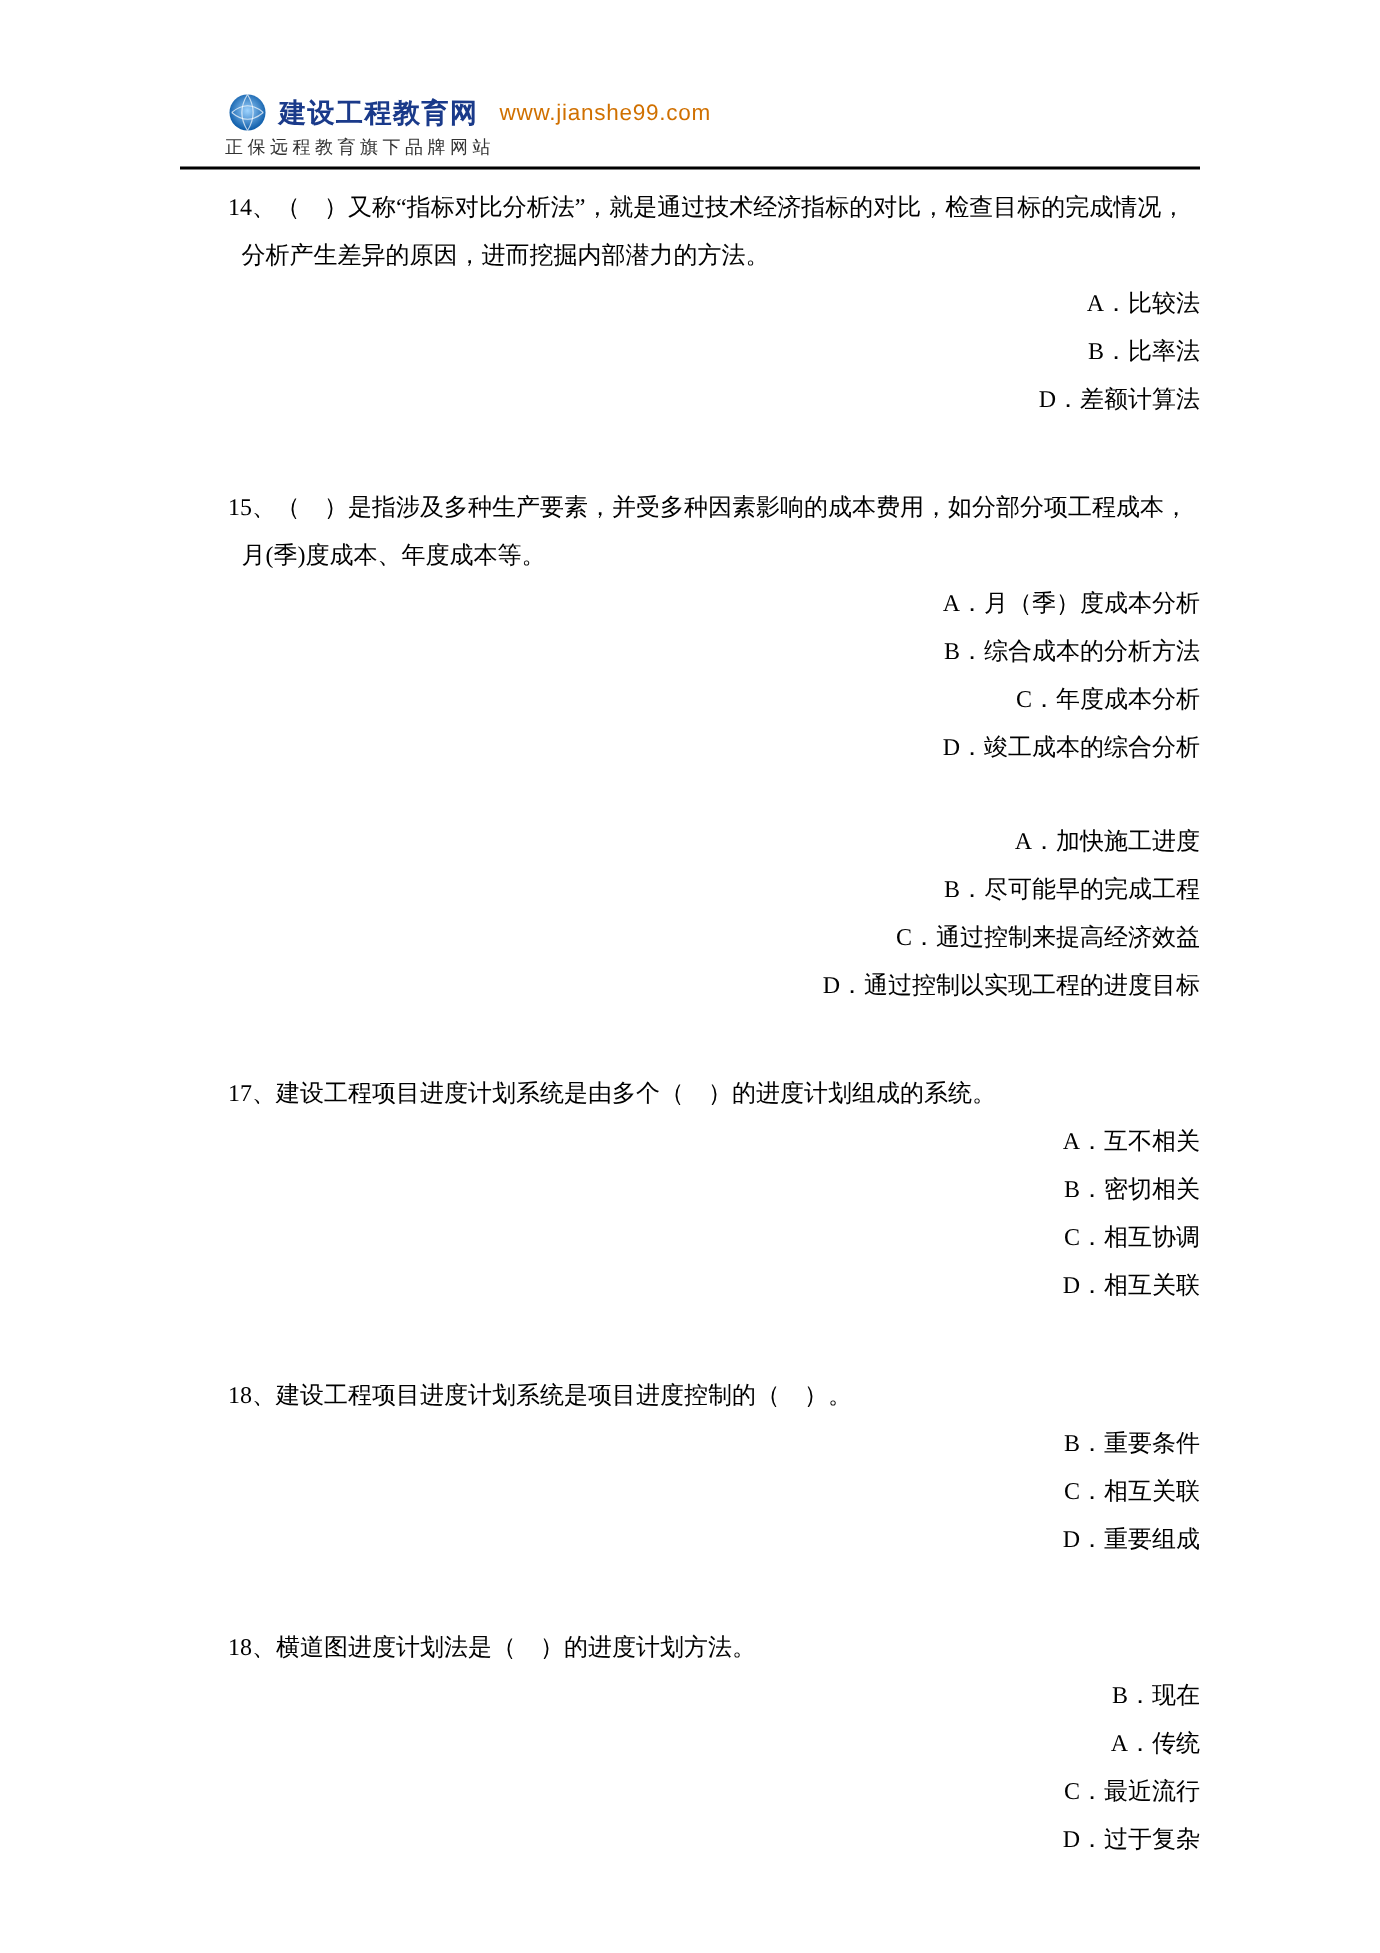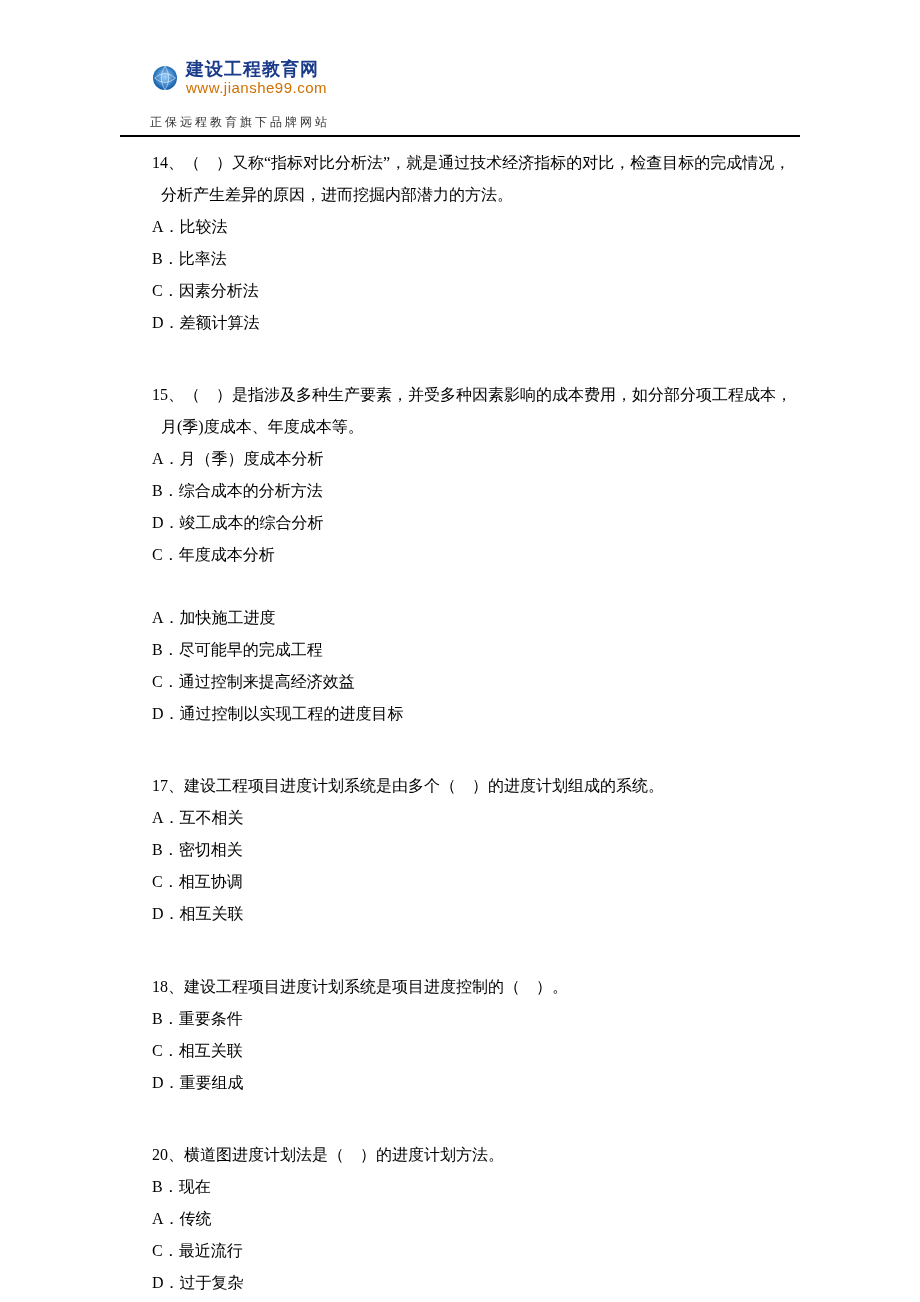--- a/index.html
+++ b/index.html
@@ -27,43 +27,44 @@
     gap: 6px;
   }
   .logo-mark {
     width: 30px;
     height: 30px;
     position: relative;
   }
   .logo-mark svg { display:block; }
   .logo-text {
     display: flex;
-    flex-direction: column;
+    flex-direction: row;
     line-height: 1;
+    gap: 14px;
   }
   .logo-cn {
     font-family: "SimHei","黑体",sans-serif;
     font-weight: bold;
     font-size: 18px;
     color: #1a3a8a;
     letter-spacing: 1px;
   }
   .logo-url {
     font-family: Arial, sans-serif;
     font-size: 15px;
     color: #d07000;
     letter-spacing: 0.5px;
     margin-top: 2px;
   }
   .logo-sub {
     font-family: "SimSun","宋体",serif;
     font-size: 12px;
     color: #333;
     letter-spacing: 3px;
-    margin-top: 19px;
+    margin-top: 0;
   }
   .rule {
     border: none;
     border-top: 2px solid #000;
     margin: 4px 0 8px 0;
   }
   .content {
     line-height: 2;
   }
   .q-block {
@@ -72,20 +73,21 @@
   .q-stem {
     text-indent: 2em;
     margin-top: 10px;
   }
   .q-cont {
     text-indent: 0;
     margin-left: 41px;
   }
   .opt {
     text-indent: 2em;
+    text-align: right;
   }
   .gap {
     height: 1.9em;
   }
 </style>
 </head>
 <body>
 
 <div class="page">
 
@@ -115,31 +117,30 @@
   </div>
 
   <hr class="rule">
 
   <div class="content" id="content">
       <div class="q-block">
         <div class="q-stem">14、（　）又称“指标对比分析法”，就是通过技术经济指标的对比，检查目标的完成情况，</div>
         <div class="q-cont">分析产生差异的原因，进而挖掘内部潜力的方法。</div>
         <div class="opt">A．比较法</div>
         <div class="opt">B．比率法</div>
-        <div class="opt">C．因素分析法</div>
         <div class="opt">D．差额计算法</div>
       </div>
       <div class="gap"></div>
       <div class="q-block">
         <div class="q-stem">15、（　）是指涉及多种生产要素，并受多种因素影响的成本费用，如分部分项工程成本，</div>
         <div class="q-cont">月(季)度成本、年度成本等。</div>
         <div class="opt">A．月（季）度成本分析</div>
         <div class="opt">B．综合成本的分析方法</div>
+        <div class="opt">C．年度成本分析</div>
         <div class="opt">D．竣工成本的综合分析</div>
-        <div class="opt">C．年度成本分析</div>
       </div>
       <div class="gap"></div>
       <div class="q-block">
         <div class="opt">A．加快施工进度</div>
         <div class="opt">B．尽可能早的完成工程</div>
         <div class="opt">C．通过控制来提高经济效益</div>
         <div class="opt">D．通过控制以实现工程的进度目标</div>
       </div>
       <div class="gap"></div>
       <div class="q-block">
@@ -151,21 +152,21 @@
       </div>
       <div class="gap"></div>
       <div class="q-block">
         <div class="q-stem">18、建设工程项目进度计划系统是项目进度控制的（　）。</div>
         <div class="opt">B．重要条件</div>
         <div class="opt">C．相互关联</div>
         <div class="opt">D．重要组成</div>
       </div>
       <div class="gap"></div>
       <div class="q-block">
-        <div class="q-stem">20、横道图进度计划法是（　）的进度计划方法。</div>
+        <div class="q-stem">18、横道图进度计划法是（　）的进度计划方法。</div>
         <div class="opt">B．现在</div>
         <div class="opt">A．传统</div>
         <div class="opt">C．最近流行</div>
         <div class="opt">D．过于复杂</div>
       </div>
       <div class="gap"></div>
     </div>
 
 </div>
 

